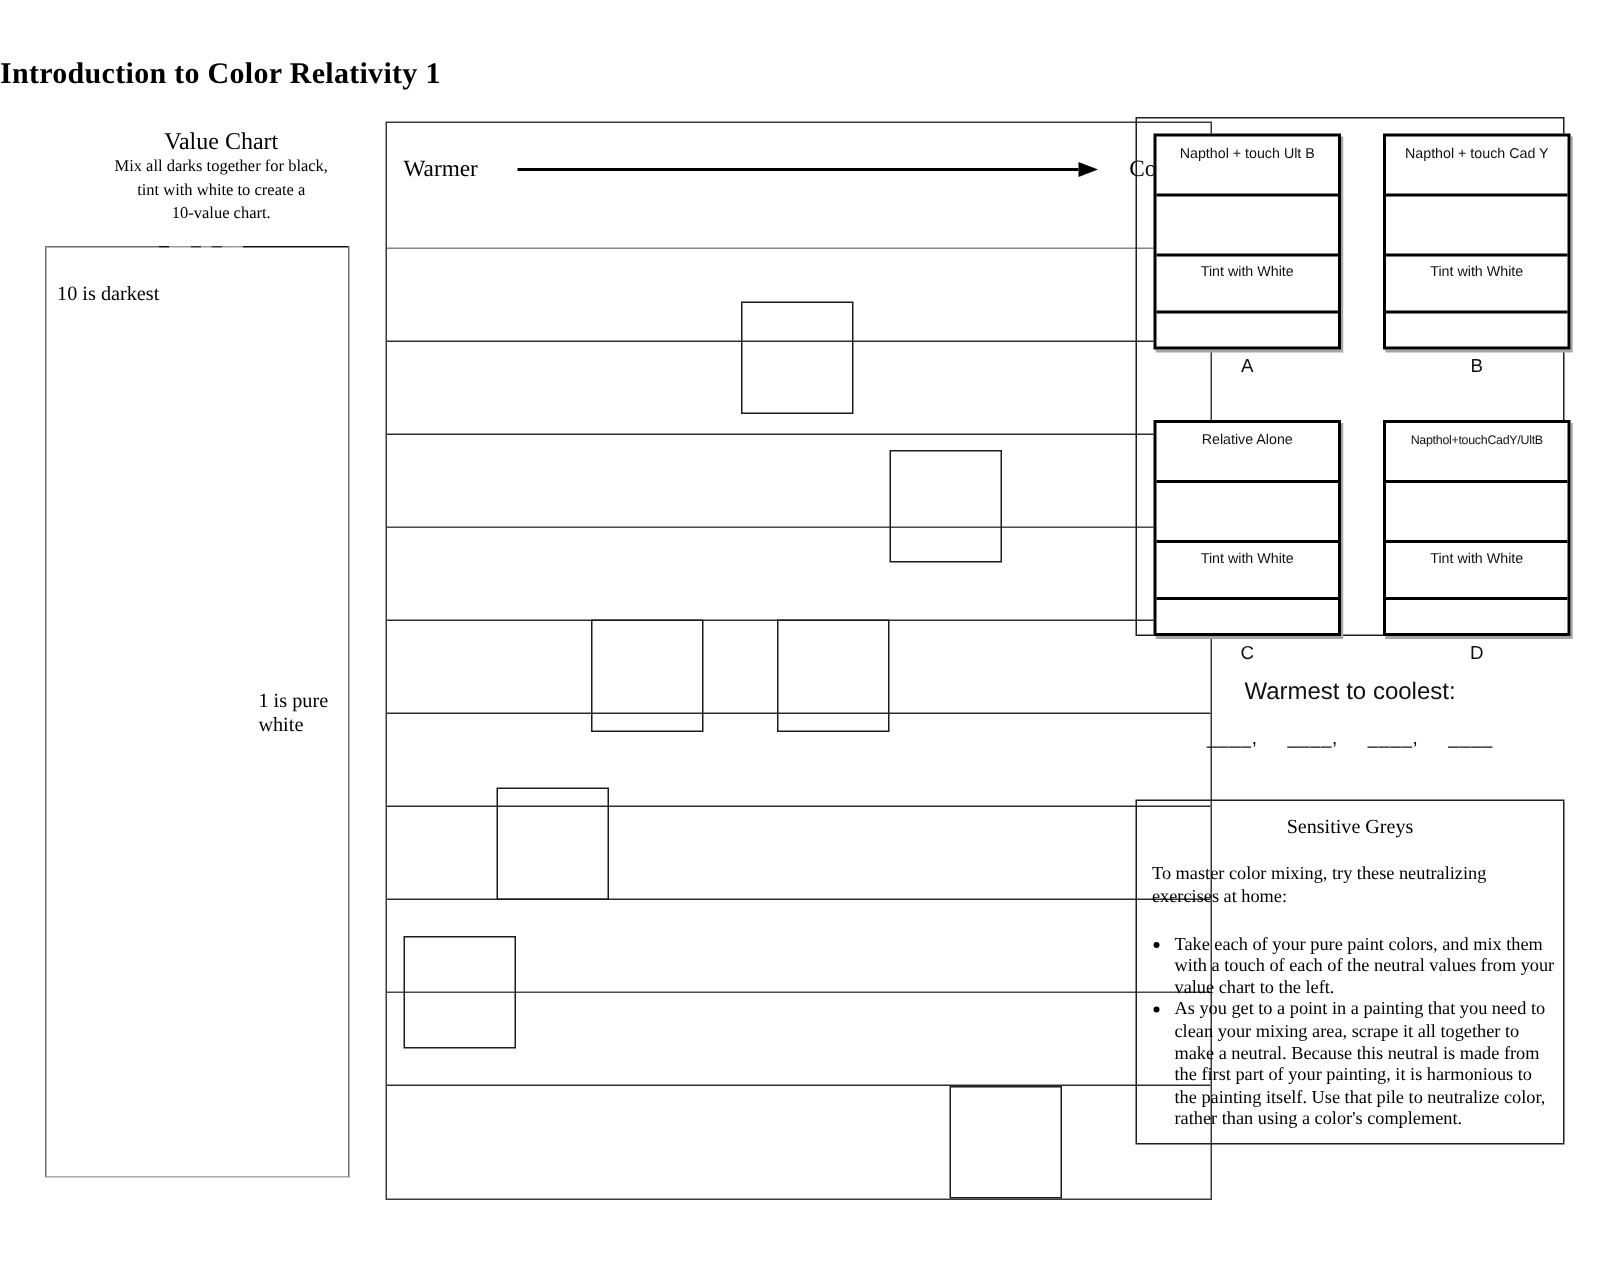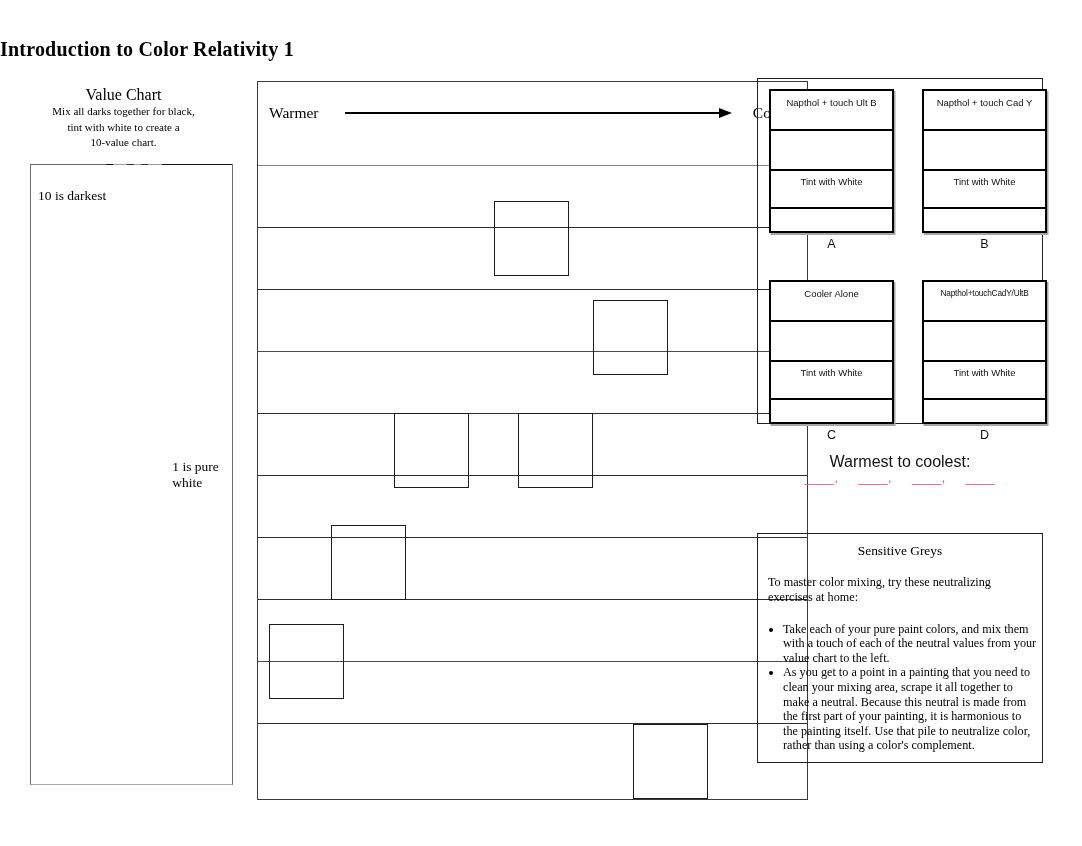--- a/index.html
+++ b/index.html
@@ -9,21 +9,21 @@
   }
   .serif{font-family:"Liberation Serif", serif;}
 
   
   .page-title{
     position:absolute;left:0;top:38px;width:1060px;text-align:left;
     font-size:20px;font-weight:bold;letter-spacing:.2px;
   }
 
   
-  .vc-header{position:absolute;left:22px;top:86px;width:203px;text-align:center;}
+  .vc-header{position:absolute;left:46px;top:86px;width:203px;text-align:center;}
   .vc-title{font-size:16px;line-height:18px;}
   .vc-sub{font-size:11px;line-height:15.5px;}
   .vc-table{
     position:absolute;left:30px;top:164px;width:203px;height:621px;
     display:flex;flex-direction:row;box-sizing:border-box;
     border-left:1px solid #6e6e6e;border-right:1px solid #6e6e6e;border-bottom:1px solid #a8a8a8;
   }
   .vc-row{height:62px;border-top:1px solid #9a9a9a;box-sizing:border-box;
     display:flex;align-items:center;padding-left:7px;font-size:13.5px;}
   .vc-row:nth-child(1){border-top-color:#6a6a6a;}
@@ -76,22 +76,22 @@
   .cell.lbl.condensed{font-size:8.3px;letter-spacing:-.2px;}
   .stack-letter{
     text-align:center;margin-top:4px;font-family:"Liberation Sans", sans-serif;
     font-size:12.5px;line-height:15px;color:#111;
   }
   .bb-rank{
     text-align:center;margin-top:10px;font-family:"Liberation Sans", sans-serif;
     font-size:16px;color:#111;
   }
   .bb-blanks{
-    text-align:center;margin-top:0;font-family:"Liberation Sans", sans-serif;
-    font-size:12.5px;color:#ec4899;white-space:pre;letter-spacing:.5px;
+    text-align:center;margin-top:14px;font-family:"Liberation Sans", sans-serif;
+    font-size:12.5px;color:#000000;white-space:pre;letter-spacing:.5px;
   }
 
   
   .sg{
     position:absolute;left:757px;top:493px;width:286px;height:230px;
     border:1.5px solid #1f1f1f;box-sizing:border-box;margin-top:40px;
   }
   .sg-title{text-align:center;margin-top:9px;font-size:13.4px;}
   .sg-intro{margin:16px 10px 0 10px;font-size:12.2px;line-height:14.8px;}
   .sg-list{margin:17px 4px 0 10px;padding-left:15px;}
@@ -177,21 +177,21 @@
           <div class="cell lbl">Napthol + touch Cad Y</div>
           <div class="cell"></div>
           <div class="cell lbl">Tint with White</div>
           <div class="cell"></div>
         </div>
         <div class="stack-letter">B</div>
       </div>
 
       <div class="group">
         <div class="stack">
-          <div class="cell lbl">Cooler Alone</div>
+          <div class="cell lbl">Relative Alone</div>
           <div class="cell"></div>
           <div class="cell lbl">Tint with White</div>
           <div class="cell"></div>
         </div>
         <div class="stack-letter">C</div>
       </div>
 
       <div class="group">
         <div class="stack">
           <div class="cell lbl condensed">Napthol+touchCadY/UltB</div>

